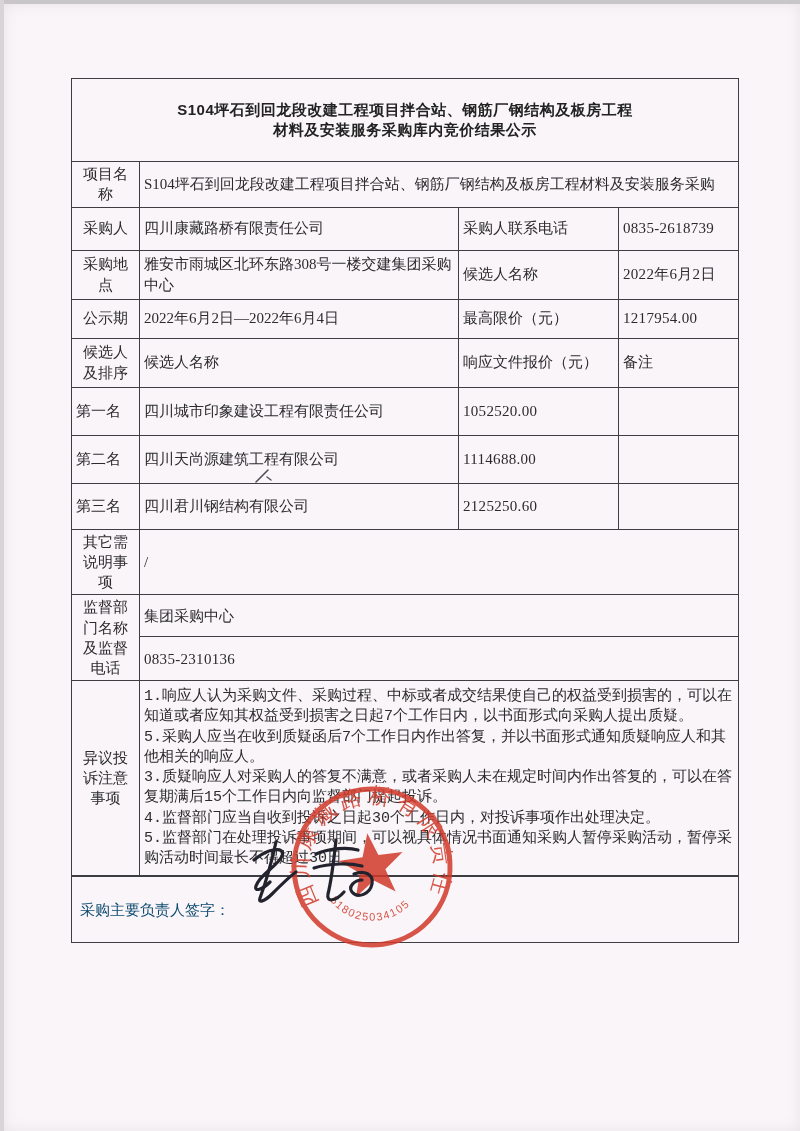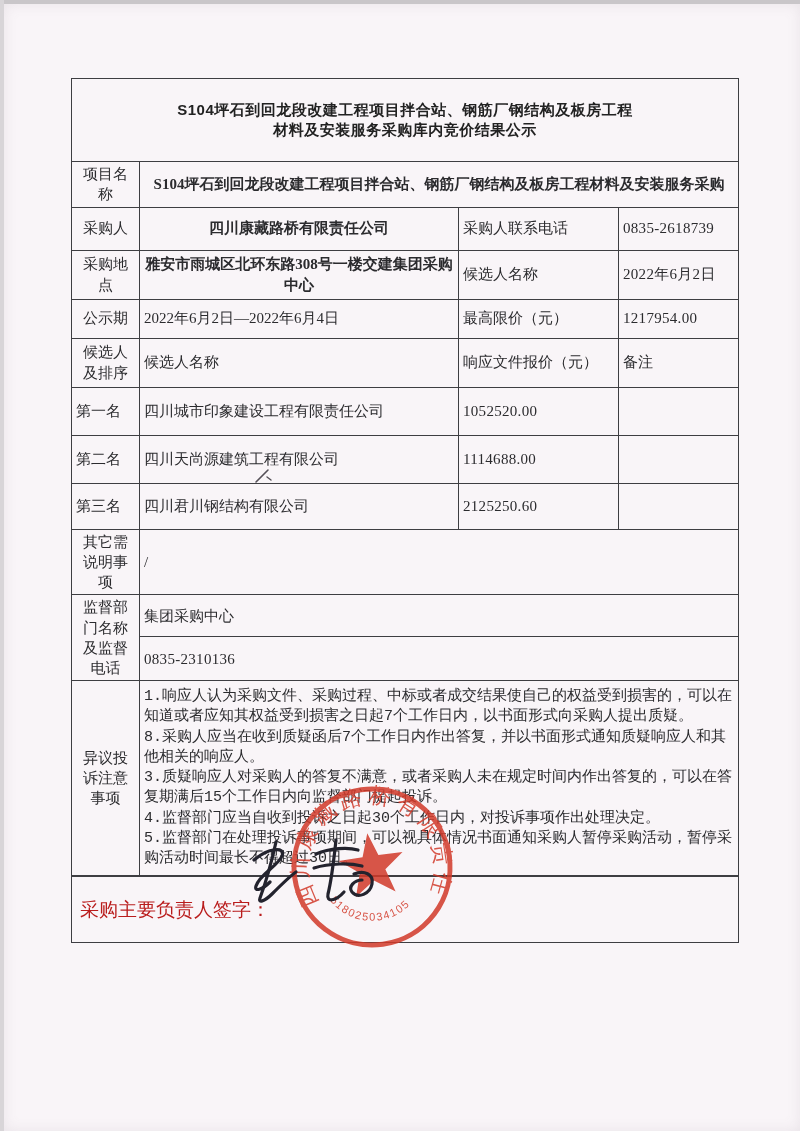--- a/index.html
+++ b/index.html
@@ -49,33 +49,33 @@
     text-align:center;
     font-family:"Liberation Sans", sans-serif;
     font-weight:bold;
     font-size:19px;
     line-height:1.55;
     letter-spacing:0.5px;
     color:#222;
   }
   td.lbl{ text-align:center; padding-left:5px; }
   td.ctr{ }
-  td.val-left{ text-align:center; padding-left:7px;font-weight:bold; }
+  td.val-left{ text-align:left; padding-left:7px; }
   td.nowrap1{ white-space:nowrap; font-size:14.5px; overflow:hidden; }
   td.num{ font-size:15.5px; letter-spacing:0.3px; }
   td.objection{
     text-align:left;
     vertical-align:top;
     padding:6px 8px 4px 8px;
     font-size:14.8px;
     line-height:1.46;
     font-family:Liberation Mono, monospace;
   }
   .sig-row-inner{display:flex;align-items:center;height:100%;}
-  .sig-label{font-size:19px;padding-left:4px;color:#b91c1c;}
+  .sig-label{font-size:15px;padding-left:4px;color:#0c4a6e;}
 
   .stamp{
     position:absolute;left:283px;top:778px;
     width:170px;height:170px;
     transform:rotate(-8deg);
     opacity:0.85;
     pointer-events:none;
   }
   .signature{
     position:absolute;left:228px;top:826px;
@@ -176,21 +176,21 @@
       <td colspan="3" class="ctr">集团采购中心</td>
     </tr>
     <tr class="h41">
       <td colspan="3" class="ctr num">0835-2310136</td>
     </tr>
 
     <tr class="h194">
       <td class="lbl">异议投诉注意事项</td>
       <td colspan="3" class="objection">
         <div>1.响应人认为采购文件、采购过程、中标或者成交结果使自己的权益受到损害的，可以在知道或者应知其权益受到损害之日起7个工作日内，以书面形式向采购人提出质疑。</div>
-        <div>8.采购人应当在收到质疑函后7个工作日内作出答复，并以书面形式通知质疑响应人和其他相关的响应人。</div>
+        <div>5.采购人应当在收到质疑函后7个工作日内作出答复，并以书面形式通知质疑响应人和其他相关的响应人。</div>
         <div>3.质疑响应人对采购人的答复不满意，或者采购人未在规定时间内作出答复的，可以在答复期满后15个工作日内向监督部门提起投诉。</div>
         <div>4.监督部门应当自收到投诉之日起30个工作日内，对投诉事项作出处理决定。</div>
         <div>5.监督部门在处理投诉事项期间，可以视具体情况书面通知采购人暂停采购活动，暂停采购活动时间最长不得超过30日。</div>
       </td>
     </tr>
 
     <tr class="h65">
       <td colspan="4" style="border-top-width:2px;">
         <div class="sig-row-inner">
           <span class="sig-label">采购主要负责人签字：</span>

